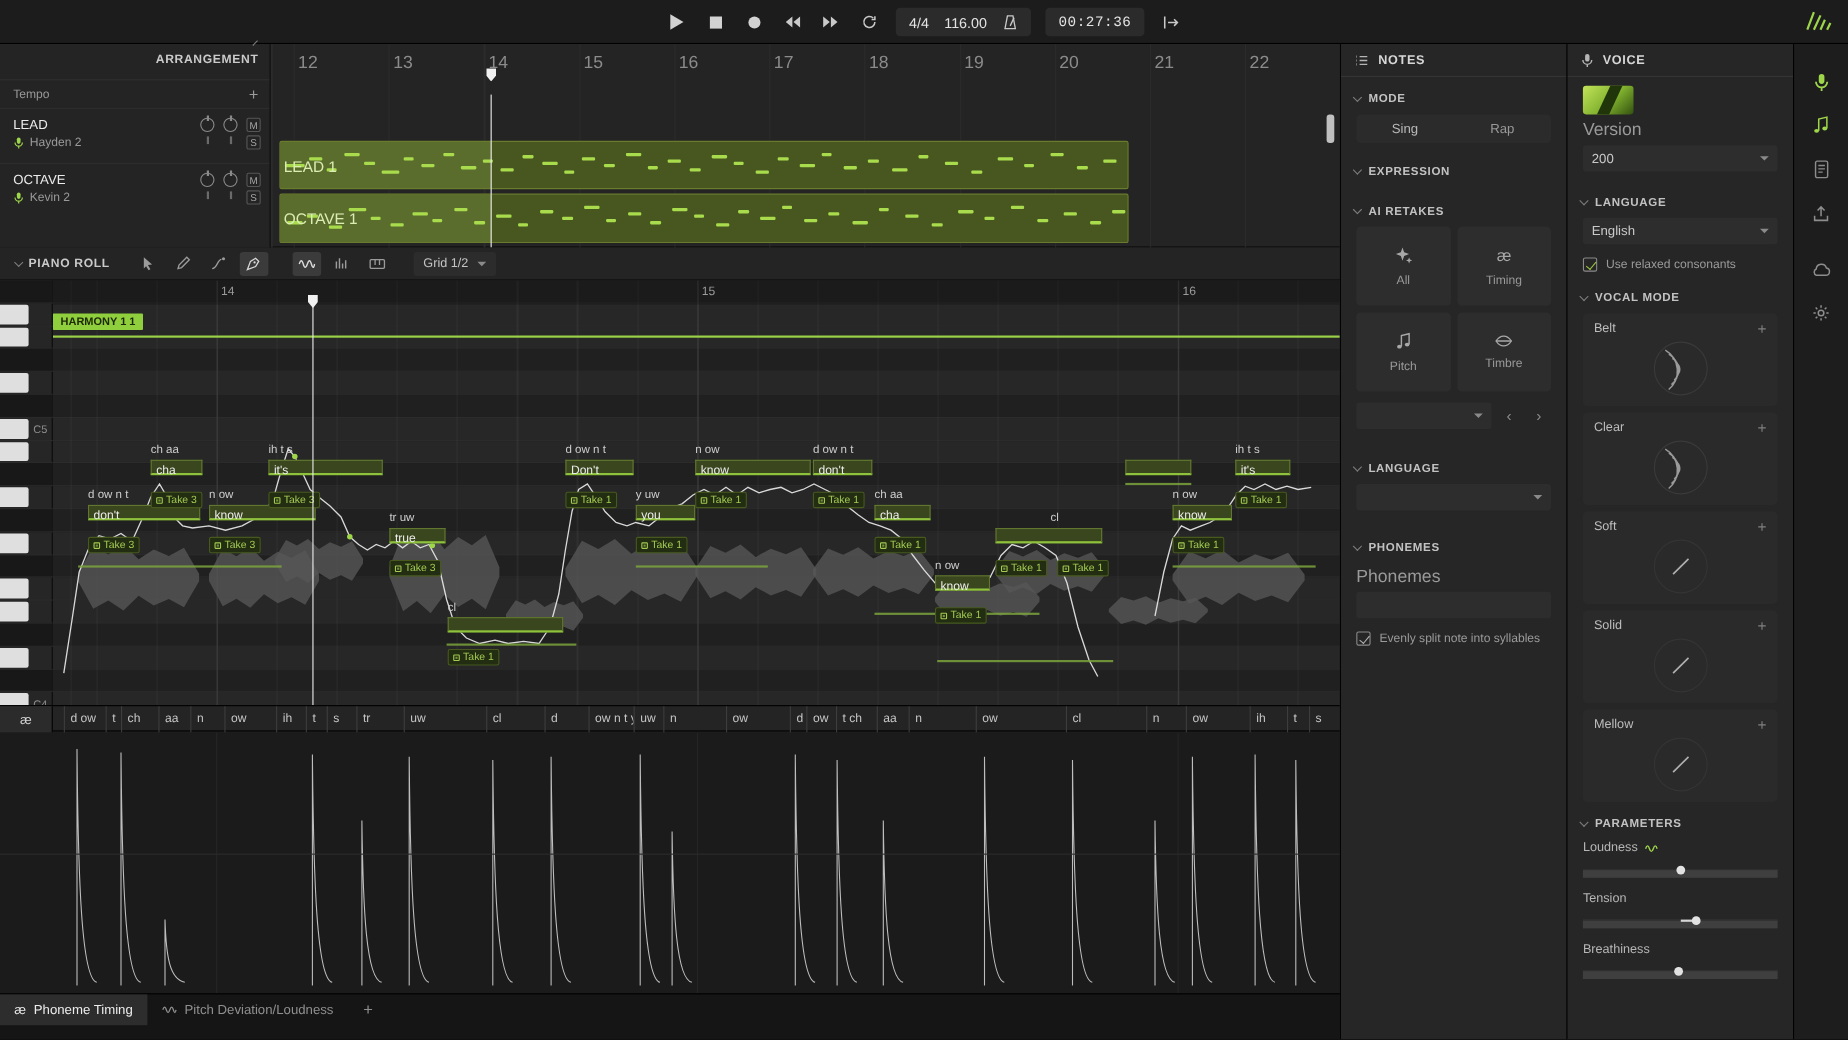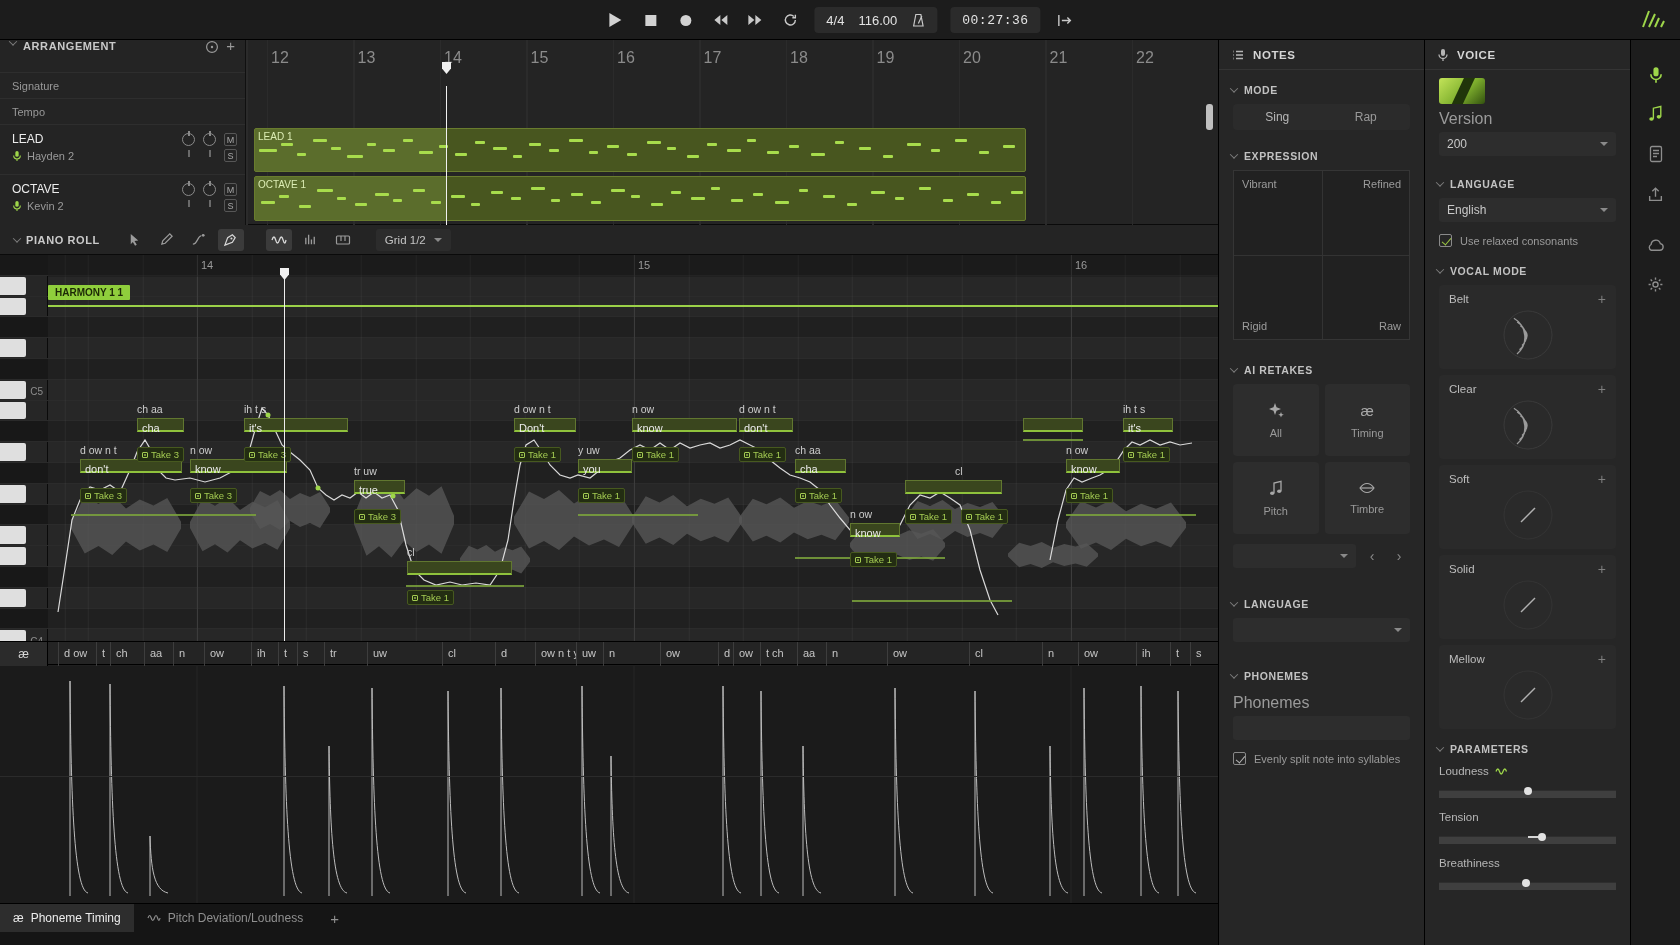--- a/index.html
+++ b/index.html
@@ -20,41 +20,41 @@
 
   
   #main { position:absolute; left:0; top:40px; width:1680px; height:905px; display:flex; }
   #workspace { position:relative; width:1218px; height:905px; background:#1f1f1f; flex:none; }
   .panel { width:206px; flex:none; background:#262626; border-left:1px solid #000; overflow:hidden; }
   #rail { flex:1; background:#1d1d1d; border-left:1px solid #000; display:flex; flex-direction:column; align-items:center; padding-top:20px; }
 
   
   #arrangement { position:absolute; left:0; top:0; width:1218px; height:185px; background:#242424; border-bottom:1px solid #0a0a0a; }
   #arr-side { position:absolute; left:0; top:0; width:246px; height:185px; background:#242424; border-right:1px solid #101010; z-index:3; }
-  .arr-head { height:32px; display:flex; align-items:flex-start; padding:0 10px; gap:7px; }
+  .arr-head { height:32px; display:flex; align-items:flex-end; padding:0 10px; gap:7px;flex-direction:column; }
   .arr-title { font-size:11px; font-weight:bold; letter-spacing:.6px; color:#cacaca; }
   .arr-row { height:26px; border-top:1px solid #2e2e2e; display:flex; align-items:center; padding-left:12px; font-size:11px; color:#989898; }
   .track { height:50px; border-top:1px solid #2e2e2e; position:relative; padding:7px 10px 0 12px; }
   .track-name { font-size:12px; color:#ececec; }
   .track-sub { margin-top:4px; display:flex; align-items:center; gap:5px; font-size:11px; color:#9a9a9a; }
   .track-ctrls { position:absolute; right:8px; top:8px; display:flex; align-items:flex-start; gap:8px; }
   .knb { width:13px; height:13px; border:1.5px solid #8a8a8a; border-radius:50%; position:relative; }
   .knb::after { content:""; position:absolute; left:50%; top:-3px; width:2px; height:5px; background:#8a8a8a; transform:translateX(-50%); }
   .knb-col { display:flex; flex-direction:column; align-items:center; gap:4px; }
   .mini-meter { width:2px; height:7px; background:#6a6a6a; }
   .ms-col { display:flex; flex-direction:column; gap:3px; }
   .ms { width:13px; height:13px; border:1px solid #565656; border-radius:2px; color:#a8a8a8; font-size:9px; display:flex; align-items:center; justify-content:center; cursor:pointer; }
   #arr-tl { position:absolute; left:246px; top:0; width:972px; height:185px; overflow:hidden;
     background-image:repeating-linear-gradient(90deg,#2b2b2b 0 1px,transparent 1px 86.5px);
     background-position-x:21px; }
   .arr-bar-num { position:absolute; top:9px; font-size:16px; color:#8b8b8b; }
   #arr-clips { position:absolute; left:0; top:32px; right:0; bottom:0; }
   .clip { position:absolute; left:8px; width:772px; background:#48561f; border:1px solid #697c2e; border-radius:2px; overflow:hidden; cursor:pointer; }
   .clip-hl { position:absolute; left:0; top:0; width:192px; height:100%; background:rgba(190,230,110,0.16); }
-  .clip-label { position:absolute; left:3px; top:2px; font-size:10px; color:#dcedb4; z-index:2; }
+  .clip-label { position:absolute; left:3px; top:14px; font-size:14px; color:#dcedb4; z-index:2; }
   .dash { position:absolute; height:3px; background:#a8dc4c; border-radius:1px; }
   #arr-playhead { position:absolute; top:14px; bottom:0; width:1px; background:#f0f0f0; z-index:4; }
   .ph-marker { position:absolute; width:9px; height:12px; background:#f0f0f0; clip-path:polygon(0 0,100% 0,100% 55%,50% 100%,0 55%); z-index:5; }
   #arr-scroll { position:absolute; right:5px; top:64px; width:7px; height:26px; background:#d2d2d2; border-radius:3px; opacity:.9; z-index:6; }
 
   
   #pr-head { position:absolute; left:0; top:185px; width:1218px; height:30px; background:#242424; border-bottom:1px solid #0a0a0a; display:flex; align-items:center; padding:0 14px; gap:6px; }
   .pr-title { font-size:11px; font-weight:bold; letter-spacing:.6px; color:#cacaca; margin-right:16px; }
   .tool { width:26px; height:22px; display:flex; align-items:center; justify-content:center; color:#9b9b9b; border-radius:3px; cursor:pointer; }
   .tool.active { background:#3b3b3b; color:#d8d8d8; }
@@ -222,23 +222,20 @@
           <div class="arr-head">
             <span class="chev"></span>
             <span class="arr-title">ARRANGEMENT</span>
             <span style="flex:1"></span>
             <svg width="14" height="14" viewBox="0 0 14 14" fill="none" stroke="#9a9a9a" stroke-width="1.2">
                 <circle cx="7" cy="7" r="5.4"></circle>
                 <circle cx="7" cy="7" r="1.2" fill="#9a9a9a" stroke="none"></circle>
               </svg>
             <span style="color:#9a9a9a;font-size:15px;line-height:12px;">+</span>
           </div>
-          <div class="arr-row">
-              <span>Signature</span>
-            </div>
           <div class="arr-row">
               <span>Tempo</span>
             </div>
 
           <div class="track">
             <div class="track-name">LEAD</div>
             <div class="track-sub">
               <svg width="10" height="12" viewBox="0 0 12 14" fill="none" stroke="#9ed64a" stroke-width="1.3">
                   <rect x="4" y="1" width="4" height="7" rx="2" fill="#9ed64a" stroke="none"></rect>
                   <path d="M2 6.5a4 4 0 0 0 8 0M6 10.5V13"></path>
@@ -736,26 +733,20 @@
       </div>
       <div class="seg2">
         <div style="color:#b8b8b8;">Sing</div>
         <div>Rap</div>
       </div>
 
       <div class="sec-head" style="margin-top:20px;">
         <span class="chev"></span>
         <span class="sec-title">EXPRESSION</span>
       </div>
-      <div id="xy-pad">
-        <span class="xy-corner" style="left:0;top:0;">Vibrant</span>
-        <span class="xy-corner" style="right:0;top:0;">Refined</span>
-        <span class="xy-corner" style="left:0;bottom:0;">Rigid</span>
-        <span class="xy-corner" style="right:0;bottom:0;">Raw</span>
-      </div>
 
       <div class="sec-head" style="margin-top:24px;">
         <span class="chev"></span>
         <span class="sec-title">AI RETAKES</span>
       </div>
       <div class="retakes-grid">
         <div class="rtile">
           <svg width="18" height="18" viewBox="0 0 18 18" fill="#a8a8a8">
               <path d="M8 2l1.5 4.3L14 8l-4.5 1.7L8 14l-1.5-4.3L2 8l4.5-1.7z"></path>
               <path d="M14 11l.8 2 2 .8-2 .8-.8 2-.8-2-2-.8 2-.8z"></path>

